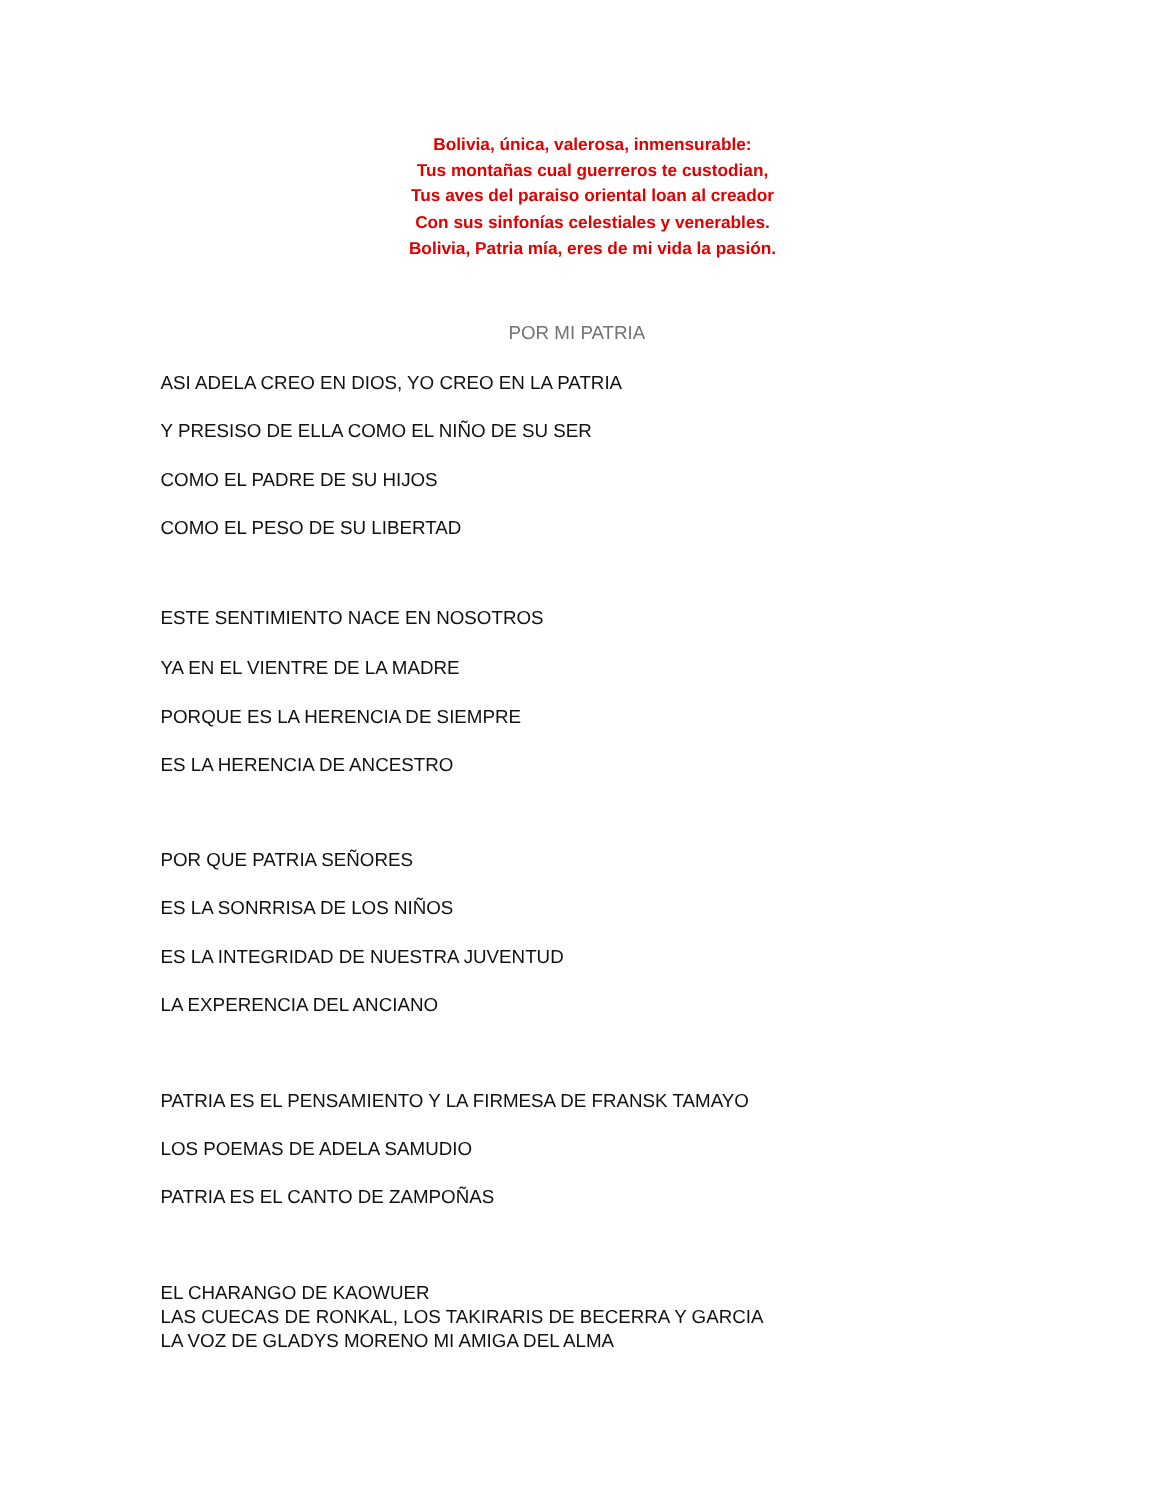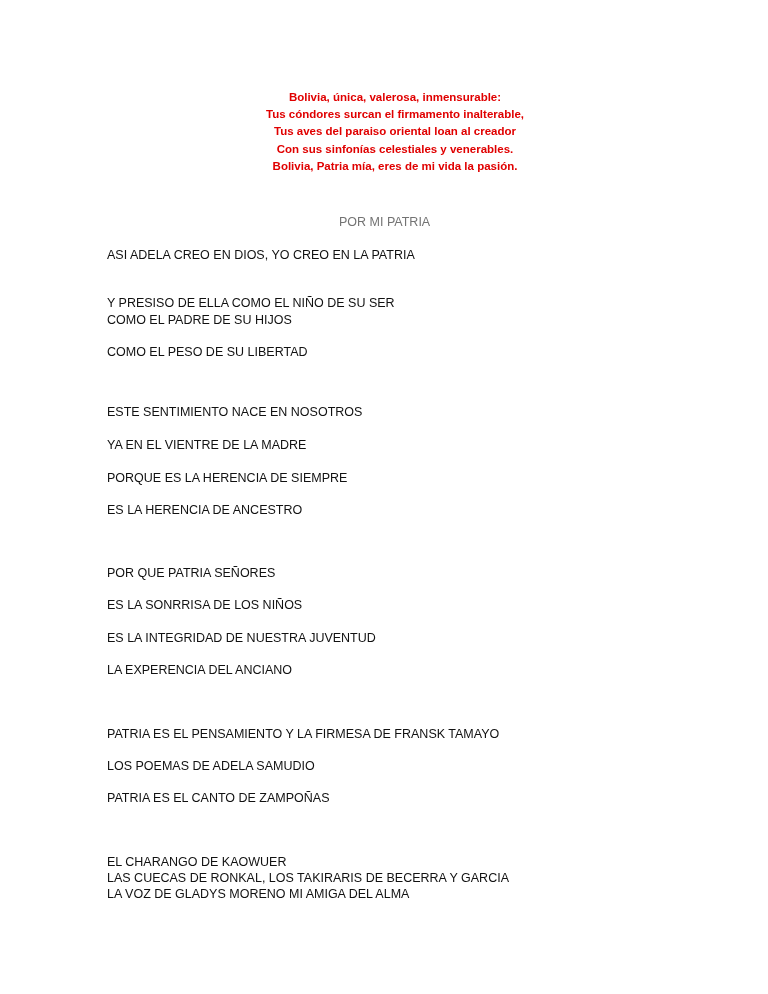--- a/index.html
+++ b/index.html
@@ -54,30 +54,30 @@
       white-space: nowrap;
     }
   </style>
 </head>
 <body>
 
 <div class="page">
 
   <div class="epigraph">
     <span class="line">Bolivia,  única, valerosa, inmensurable:</span>
-    <span class="line">Tus cóndores surcan el firmamento inalterable,</span>
+    <span class="line">Tus montañas cual guerreros te custodian,</span>
     <span class="line">Tus aves del paraiso oriental loan al creador</span>
     <span class="line">Con sus sinfonías celestiales y venerables.</span>
     <span class="line">Bolivia,  Patria mía, eres de mi vida  la pasión.</span>
   </div>
 
   <div class="title">POR MI PATRIA</div>
 
   <div class="verse" style="top:248px">ASI ADELA CREO EN DIOS, YO CREO EN LA PATRIA</div>
-  <div class="verse" style="top:296px">Y PRESISO DE  ELLA  COMO EL NIÑO DE SU SER</div>
+  <div class="verse" style="top:280px">Y PRESISO DE  ELLA  COMO EL NIÑO DE SU SER</div>
   <div class="verse" style="top:313px">COMO EL PADRE DE SU HIJOS</div>
   <div class="verse" style="top:345px">COMO EL PESO DE SU LIBERTAD</div>
 
   <div class="verse" style="top:405px">ESTE SENTIMIENTO NACE EN NOSOTROS</div>
   <div class="verse" style="top:438px">YA EN EL VIENTRE DE LA MADRE</div>
   <div class="verse" style="top:471px">PORQUE ES LA HERENCIA DE SIEMPRE</div>
   <div class="verse" style="top:503px">ES LA HERENCIA DE ANCESTRO</div>
 
   <div class="verse" style="top:566px">POR QUE PATRIA SEÑORES</div>
   <div class="verse" style="top:598px">ES LA SONRRISA DE LOS NIÑOS</div>

